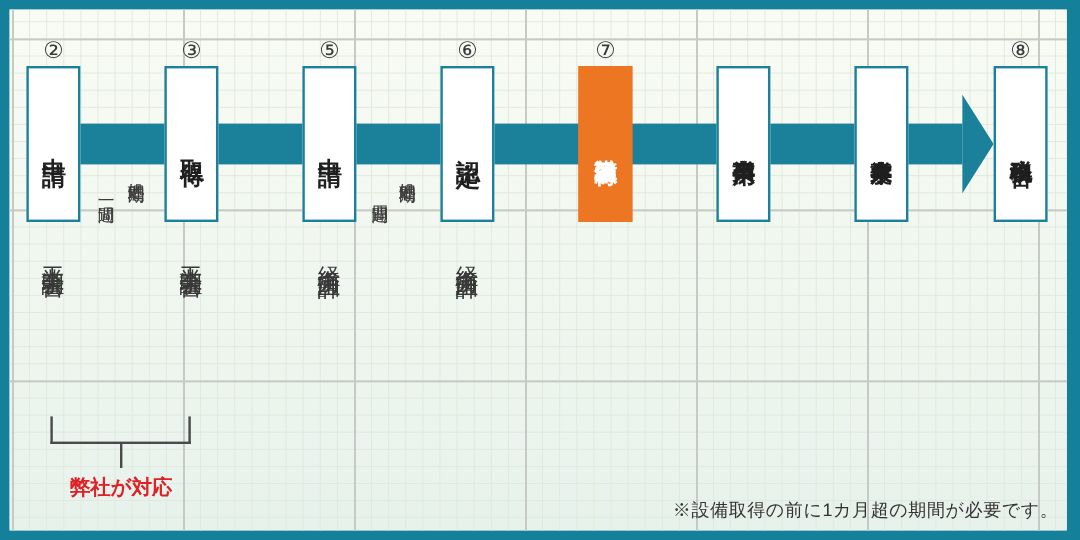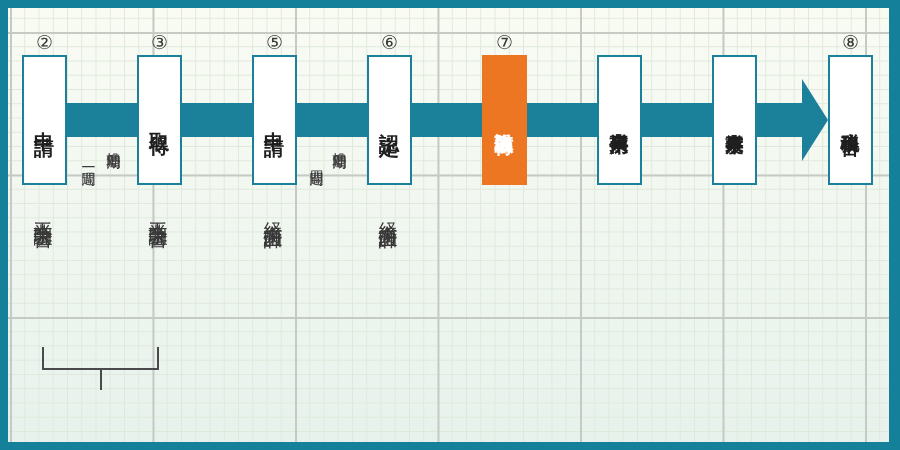--- a/index.html
+++ b/index.html
@@ -118,16 +118,18 @@
 
     <div class="interval-note" style="left:99px;top:134px">処理期間</div>
     <div class="interval-note" style="left:74px;top:152px">一週間</div>
     <div class="interval-note" style="left:325px;top:134px">処理期間</div>
     <div class="interval-note" style="left:302px;top:152px">四週間</div>
 
     <div class="bracket-line" style="left:34px;top:339px;width:2px;height:23px"></div>
     <div class="bracket-line" style="left:149px;top:339px;width:2px;height:23px"></div>
     <div class="bracket-line" style="left:34px;top:360px;width:117px;height:2px"></div>
     <div class="bracket-line" style="left:92px;top:362px;width:2px;height:20px"></div>
+    <div class="bracket-label">弊社が対応</div>
 
+    <div class="footnote">※設備取得の前に1カ月超の期間が必要です。</div>
 
   </div>
 </div>
 
 </body></html>

